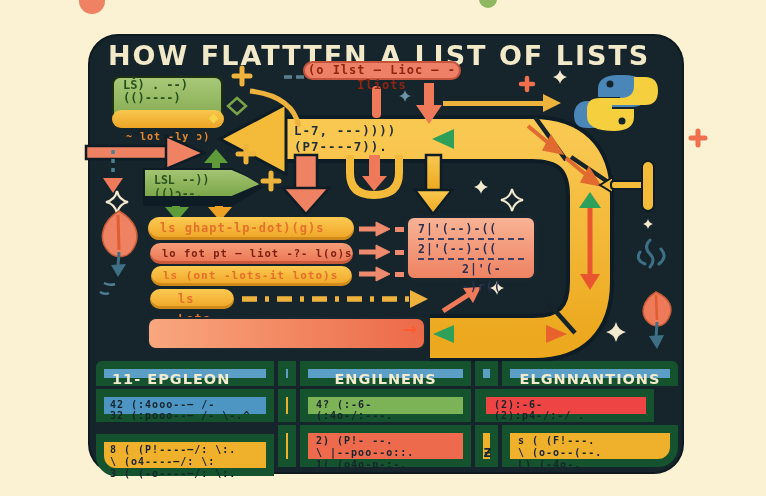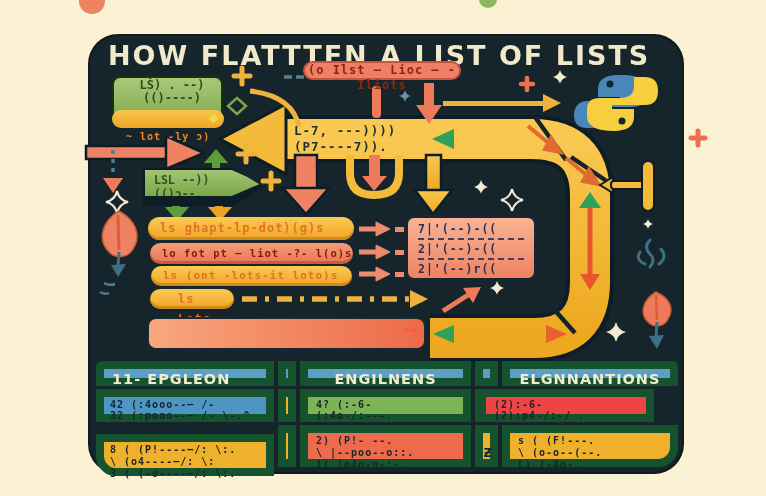--- a/index.html
+++ b/index.html
@@ -11,42 +11,42 @@
   svg.overlay{left:0;top:0;pointer-events:none;}
   .title{left:108px;top:40px;width:560px;font-size:27px;font-weight:800;color:#f2e9c9;
          letter-spacing:2px;white-space:nowrap;}
   .toppill{left:303px;top:61px;width:158px;height:19px;background:#ed8066;border:2px solid #c4543c;
            border-radius:11px;box-sizing:border-box;text-align:center;line-height:15px;
            font-family:"DejaVu Sans Mono",monospace;font-weight:bold;font-size:12px;color:#8f2410;
            letter-spacing:1px;}
   .mono{font-family:"DejaVu Sans Mono",monospace;font-weight:bold;white-space:pre-line;}
   .gbox{left:112px;top:76px;width:111px;height:46px;background:linear-gradient(180deg,#a8c878,#84ab50);
         border:2px solid #1d3012;border-radius:8px;box-sizing:border-box;color:#27501d;
-        font-size:12px;line-height:13px;padding:1px 0 0 9px;text-align:center;}
+        font-size:12px;line-height:13px;padding:1px 0 0 9px;}
   .ytag{left:112px;top:110px;width:112px;height:18px;background:linear-gradient(180deg,#f8c84e,#eda426);
         border-radius:9px;color:#e9862b;font-size:10px;line-height:18px;padding-left:14px;
         box-sizing:border-box;letter-spacing:1px;}
   .diamond{position:absolute;right:7px;top:5px;width:7px;height:7px;background:#f6d348;
            transform:rotate(45deg);}
   .garrow-o{left:143px;top:168px;width:121px;height:38px;background:#0e1d25;
             clip-path:polygon(0 0,74% 0,100% 50%,74% 100%,0 100%);}
   .garrow-i{left:2px;top:2px;width:117px;height:26px;background:linear-gradient(180deg,#a3c472,#7ca74a);
             clip-path:polygon(0 0,74% 0,100% 50%,74% 100%,0 100%);color:#2a5220;
             font-size:11.5px;line-height:14px;padding:3px 0 0 9px;box-sizing:border-box;}
   .bandtext{left:294px;top:123px;font-size:12.5px;line-height:16px;color:#1f2d36;letter-spacing:1px;}
   .pill{box-sizing:border-box;border-radius:12px;color:#e4702a;font-family:"DejaVu Sans Mono",monospace;
         font-weight:bold;letter-spacing:1px;box-shadow:inset 0 -3px 0 rgba(150,85,5,.35);}
   .pill.yel{background:linear-gradient(180deg,#fbca52,#efa424);}
   .pill.sal{background:linear-gradient(180deg,#f59d78,#eb7352);color:#7c2112;
             box-shadow:inset 0 -3px 0 rgba(140,40,10,.35);}
   .resbox{left:405px;top:215px;width:132px;height:66px;background:linear-gradient(180deg,#f8b394,#ee8262);
           border:3px solid #18272f;border-radius:9px;box-sizing:border-box;padding:2px 10px;}
   .rline{font-family:"DejaVu Sans Mono",monospace;font-weight:bold;font-size:11.5px;color:#2b3052;
          line-height:18px;letter-spacing:1px;border-bottom:2px dashed #3a3f63;}
-  .rline:last-child{border-bottom:none;}
+  .rline:last-child{border-bottom:none;margin-left:44px;}
   .botbar{left:147px;top:317px;width:279px;height:33px;background:linear-gradient(90deg,#f9a77e,#ec6a48);
           border:2.5px solid #1a2930;border-radius:9px;box-sizing:border-box;color:#263038;
           font-size:10.5px;line-height:13px;padding:2px 0 0 9px;}
   .botbar .bar-arrow{position:absolute;right:7px;top:4px;color:#ff5a2e;font-size:17px;
           font-weight:bold;font-family:"DejaVu Sans",sans-serif;}
   .tcell{box-sizing:border-box;border:8px solid #14532d;}
   .thead{background:#5b9fc7;color:#f3ebcd;font-weight:800;font-size:14.5px;letter-spacing:1px;
          line-height:21px;}
   .tdata{font-family:"DejaVu Sans Mono",monospace;font-weight:bold;font-size:10px;color:#17242c;
          white-space:pre-line;letter-spacing:1px;}

